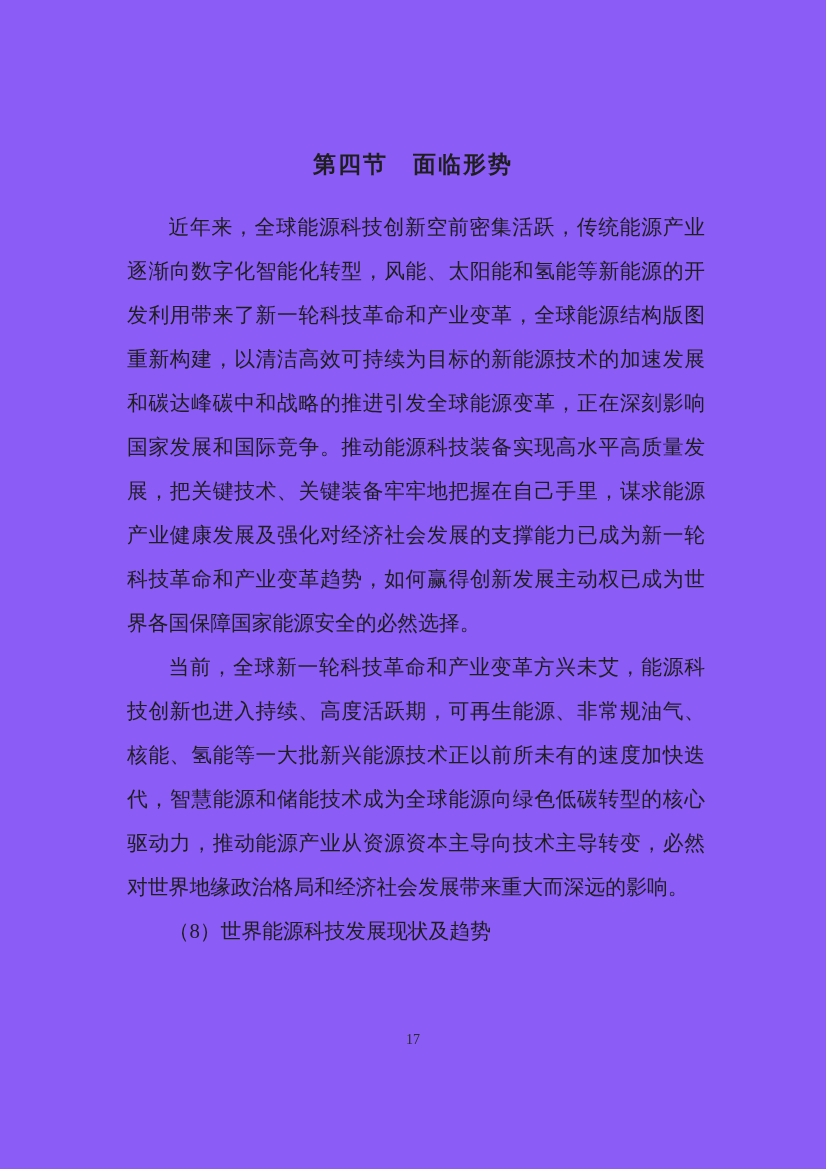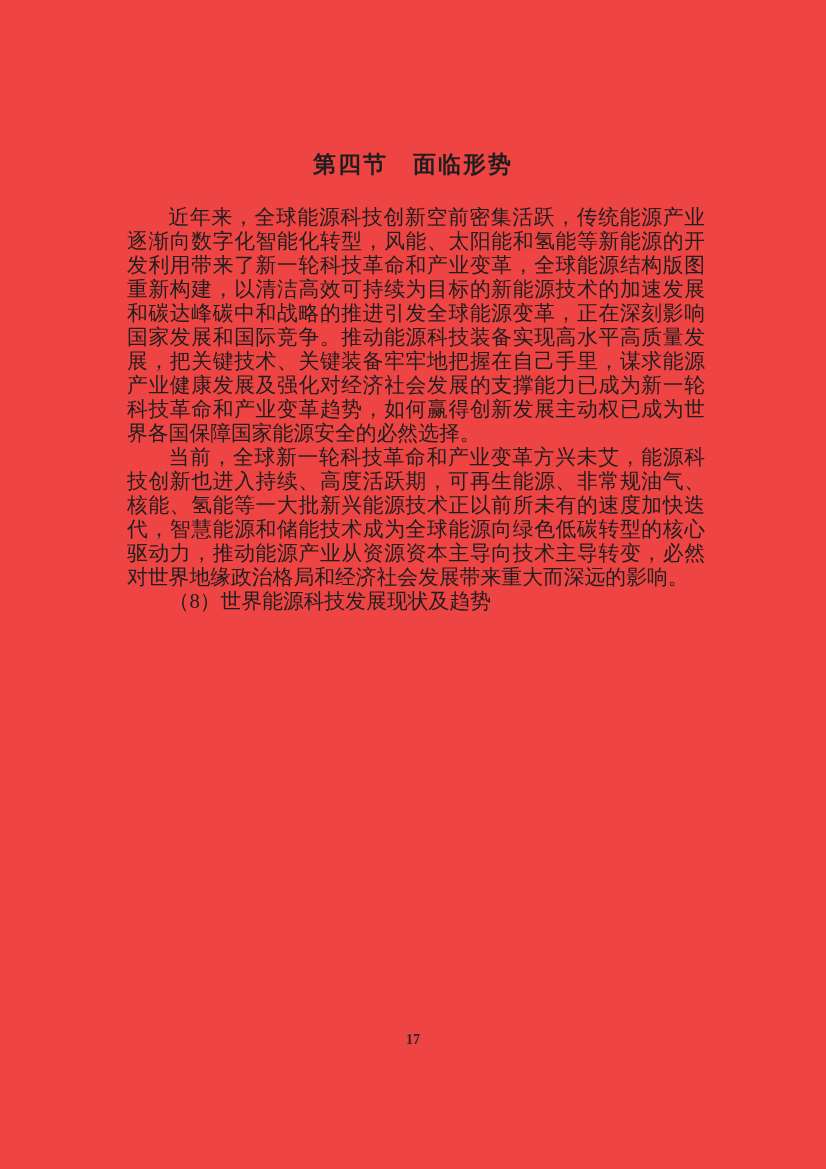--- a/index.html
+++ b/index.html
@@ -4,21 +4,21 @@
 <style>
   html, body {
     margin: 0;
     padding: 0;
     background: #ffffff;
   }
   .page {
     position: relative;
     width: 826px;
     height: 1169px;
-    background: #ef4444;
+    background: #8b5cf6;
     overflow: hidden;
     font-family: "Liberation Serif", "DejaVu Serif", serif;
     color: #1e1e1e;
   }
   .doc-title {
     position: absolute;
     top: 149px;
     left: 0;
     width: 100%;
     margin: 0;
@@ -27,21 +27,21 @@
     font-weight: bold;
     letter-spacing: 2px;
     line-height: 32px;
   }
   .doc-body {
     position: absolute;
     top: 205px;
     left: 127px;
     width: 578px;
     font-size: 20.8px;
-    line-height: 24px;
+    line-height: 44px;
     text-align: justify;
     text-justify: inter-ideograph;
   }
   .doc-body p {
     margin: 0;
     text-indent: 2em;
   }
   .para-heading {
     font-weight: bold;
   }
@@ -50,21 +50,20 @@
   }
   .page-number {
     position: absolute;
     top: 1030px;
     left: 0;
     width: 100%;
     text-align: center;
     font-size: 14px;
     line-height: 20px;
     color: #2a2a2a;
-    font-weight: bold;
   }
 </style>
 </head>
 <body>
 
 <div class="page">
   <h1 class="doc-title">第四节　面临形势</h1>
 
   <div class="doc-body" id="doc-body">
       <p class="para-body">近年来，全球能源科技创新空前密集活跃，传统能源产业逐渐向数字化智能化转型，风能、太阳能和氢能等新能源的开发利用带来了新一轮科技革命和产业变革，全球能源结构版图重新构建，以清洁高效可持续为目标的新能源技术的加速发展和碳达峰碳中和战略的推进引发全球能源变革，正在深刻影响国家发展和国际竞争。推动能源科技装备实现高水平高质量发展，把关键技术、关键装备牢牢地把握在自己手里，谋求能源产业健康发展及强化对经济社会发展的支撑能力已成为新一轮科技革命和产业变革趋势，如何赢得创新发展主动权已成为世界各国保障国家能源安全的必然选择。</p>

